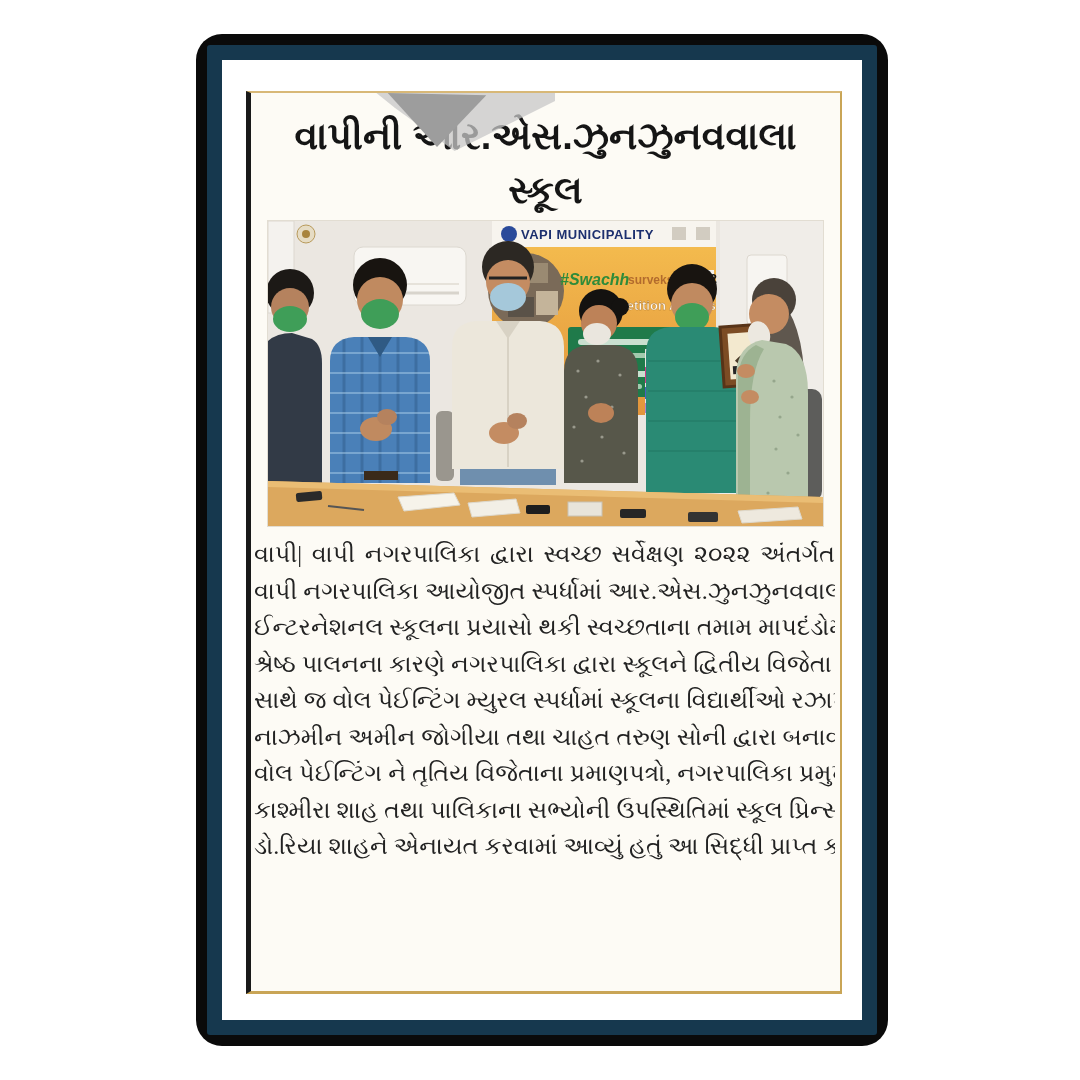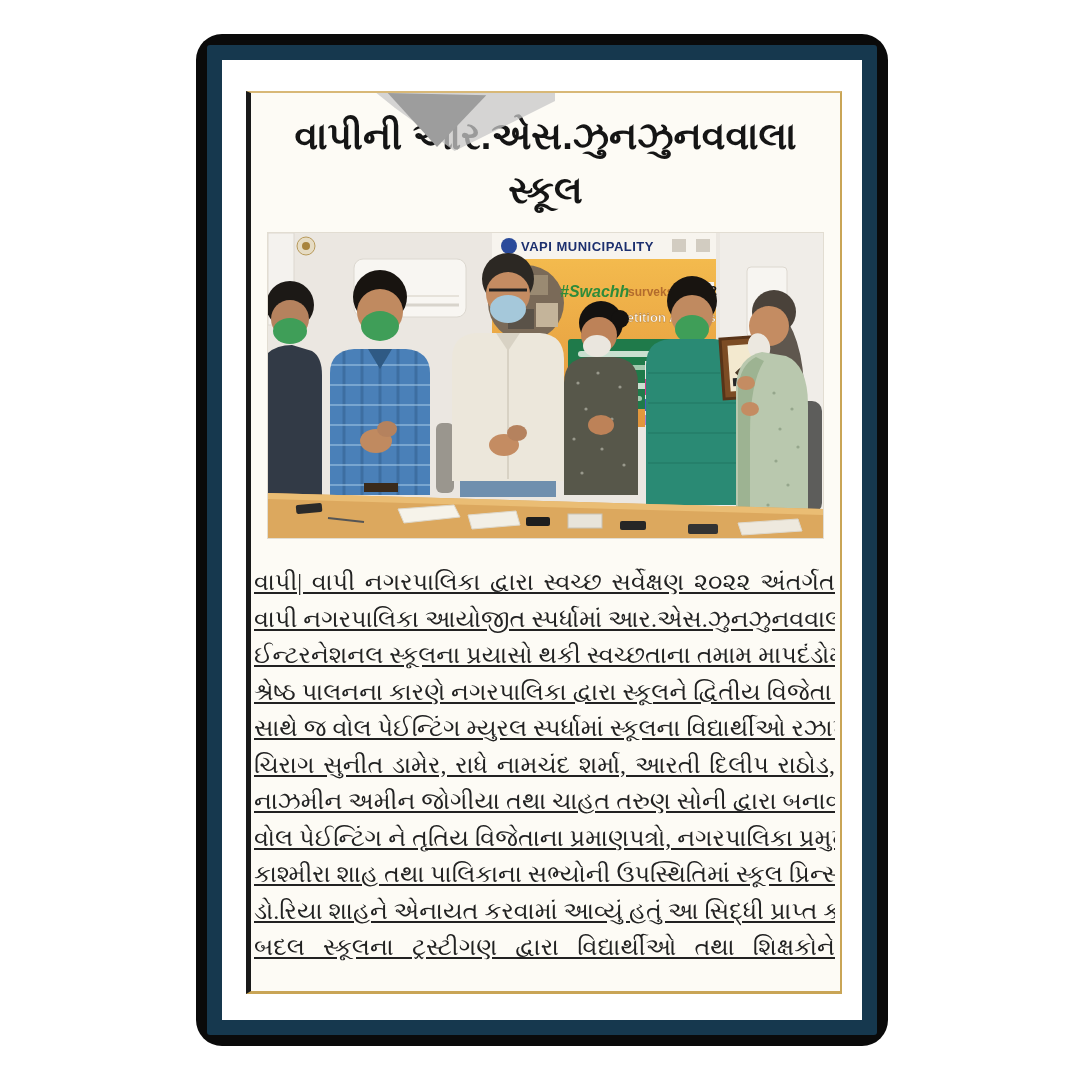--- a/index.html
+++ b/index.html
@@ -14,42 +14,42 @@
             border-right:2px solid #c9a556;border-bottom:3px solid #c9a556;overflow:hidden;}
   .fold-light{position:absolute;left:118px;top:0;width:186px;height:58px;background:#c7c7c7;opacity:.75;
               clip-path:polygon(4% 0,100% 0,100% 14%,46% 100%,14% 26%);}
   .fold-dark{position:absolute;left:130px;top:0;width:112px;height:54px;background:#9d9d9d;
              clip-path:polygon(6% 0,94% 4%,50% 100%);}
   .headline{margin:16px 8px 0 8px;text-align:center;font-weight:700;color:#151515;
             font-size:38px;line-height:54px;letter-spacing:0px;
             font-family:"Liberation Sans",sans-serif;}
   .photo{position:relative;margin:16px auto 0 auto;width:555px;height:305px;display:block;
          box-shadow:0 0 0 1px #e2ddd2;}
-  .body-text{margin:26px 5px 0 3px;color:#222;font-family:"Liberation Serif",serif;text-decoration:underline;}
+  .body-text{margin:10px 5px 0 3px;color:#222;font-family:"Liberation Serif",serif;}
   .jline{font-size:24px;line-height:36.5px;text-align:justify;text-align-last:justify;
          white-space:nowrap;overflow:hidden;}
   svg text{font-family:"Liberation Sans",sans-serif;}
 </style>
 </head>
 <body>
 
 <div class="stage">
   <div class="frame-outer">
     <div class="frame-inner">
       <div class="mat">
         <article class="clipping">
 
           <div class="fold-light"></div>
           <div class="fold-dark"></div>
 
           <h1 class="headline">
             <span>વાપીની આર.એસ.ઝુનઝુનવવાલા સ્કૂલ</span><br>
           </h1>
 
-          <figure class="photo" style="margin-block:0;margin-inline:auto;margin-top:16px;">
+          <figure class="photo" style="margin-block:0;margin-inline:auto;margin-top:4px;">
             <svg viewBox="0 0 555 305" width="555" height="305">
               <defs>
                 <linearGradient id="bannerG" x1="0" y1="0" x2="0" y2="1">
                   <stop offset="0" stop-color="#f6c050"></stop>
                     <stop offset="1" stop-color="#e2953c"></stop>
                 </linearGradient>
                 <clipPath id="plaidClip">
                     <path d="M62,262 L62,140 Q62,118 86,116 L138,116 Q162,118 162,140 L162,262 Z"></path>
                   </clipPath>
               </defs>
@@ -231,26 +231,24 @@
               </g>
             </svg>
           </figure>
 
           <div class="body-text">
             <div class="jline">વાપી| વાપી નગરપાલિકા દ્વારા સ્વચ્છ સર્વેક્ષણ ૨૦૨૨ અંતર્ગત</div>
             <div class="jline">વાપી નગરપાલિકા આયોજીત સ્પર્ધામાં આર.એસ.ઝુનઝુનવવાલા</div>
             <div class="jline">ઈન્ટરનેશનલ સ્કૂલના પ્રયાસો થકી સ્વચ્છતાના તમામ માપદંડોમાં</div>
             <div class="jline">શ્રેષ્ઠ પાલનના કારણે નગરપાલિકા દ્વારા સ્કૂલને દ્વિતીય વિજેતા તથા</div>
             <div class="jline">સાથે જ વોલ પેઈન્ટિંગ મ્યુરલ સ્પર્ધામાં સ્કૂલના વિદ્યાર્થીઓ રઝાખાન,</div>
-            <div class="jline">ચિરાગ સુનીત ડામેર, રાધે નામચંદ શર્મા, આરતી દિલીપ રાઠોડ,</div>
             <div class="jline">નાઝમીન અમીન જોગીયા તથા ચાહત તરુણ સોની દ્વારા બનાવાયેલ</div>
             <div class="jline">વોલ પેઈન્ટિંગ ને તૃતિય વિજેતાના પ્રમાણપત્રો, નગરપાલિકા પ્રમુખ</div>
             <div class="jline">કાશ્મીરા શાહ તથા પાલિકાના સભ્યોની ઉપસ્થિતિમાં સ્કૂલ પ્રિન્સીપાલ</div>
             <div class="jline">ડો.રિયા શાહને એનાયત કરવામાં આવ્યું હતું આ સિદ્ધી પ્રાપ્ત કરવા</div>
-            <div class="jline">બદલ સ્કૂલના ટ્રસ્ટીગણ દ્વારા વિદ્યાર્થીઓ તથા શિક્ષકોને</div>
 
           </div>
 
         </article>
       </div>
     </div>
   </div>
 </div>
 
 </body></html>

